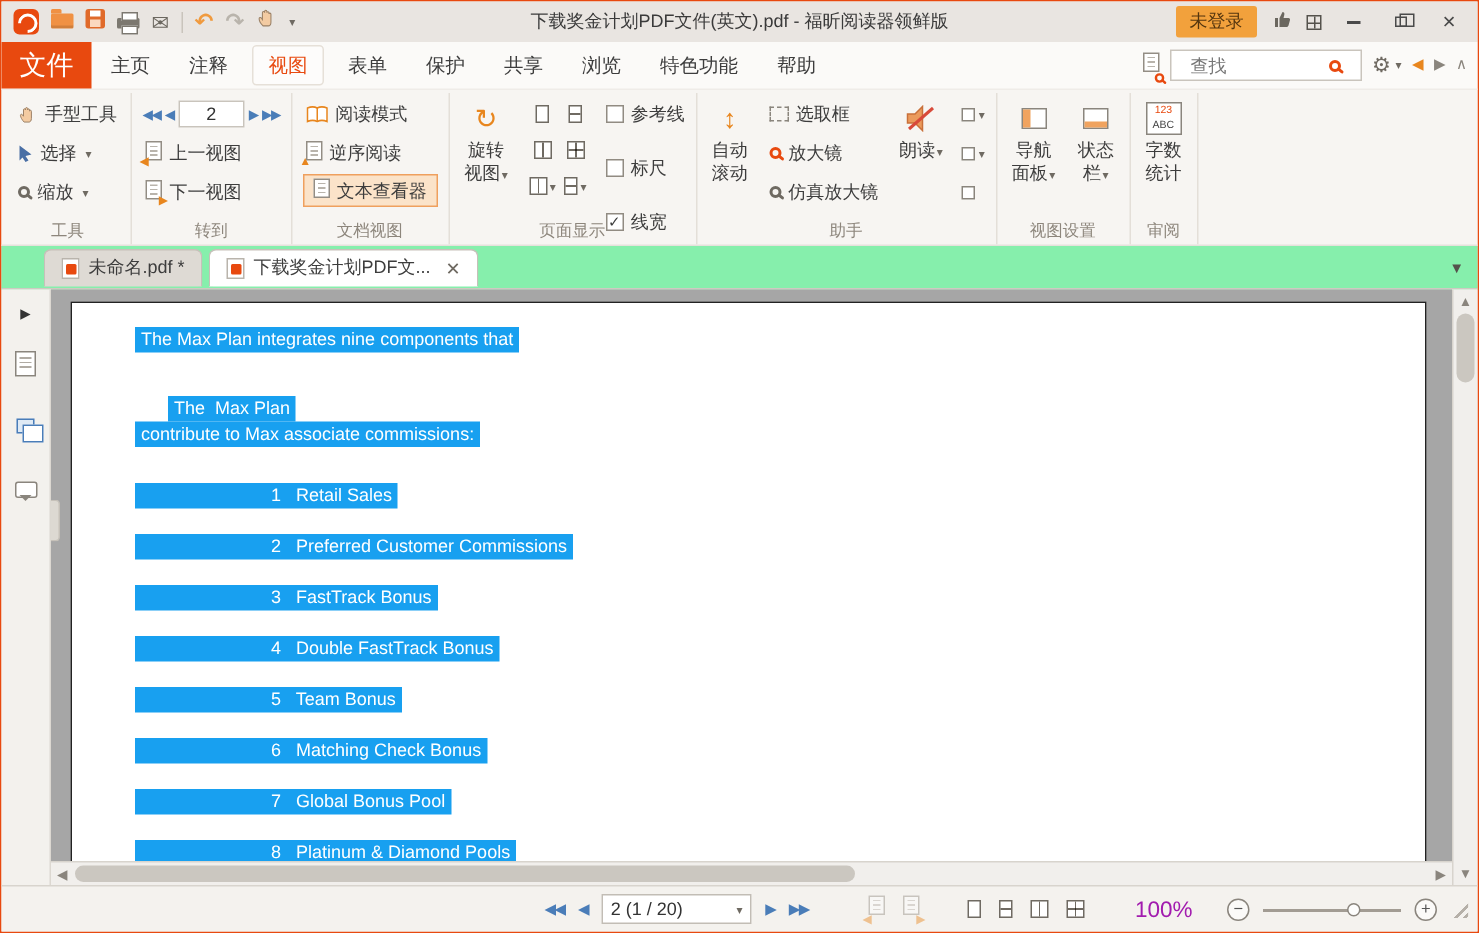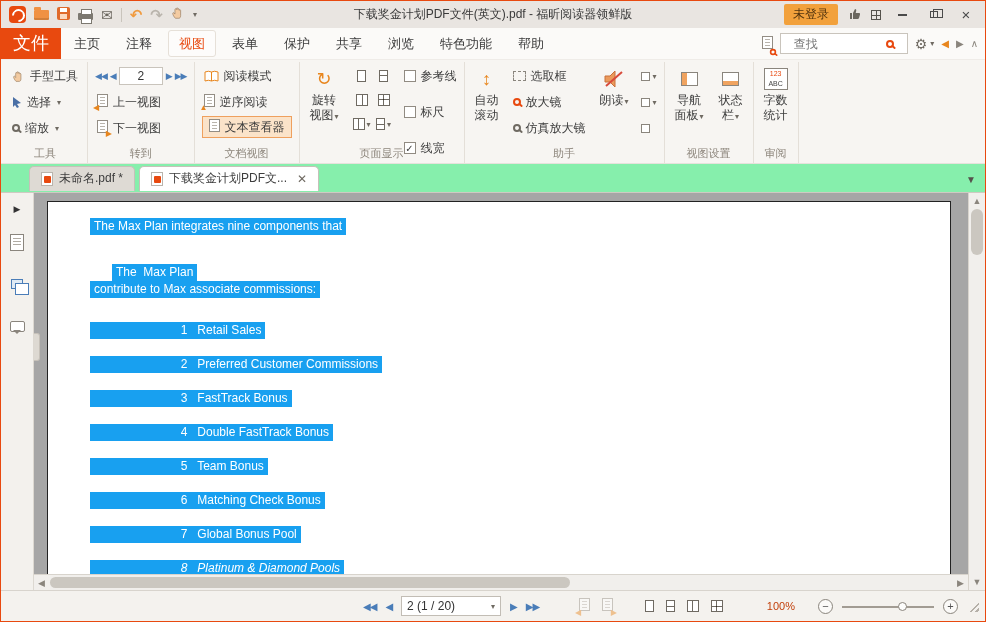--- a/index.html
+++ b/index.html
@@ -126,21 +126,21 @@
 .vs-thumb{position:absolute;top:16px;left:2px;right:2px;height:46px;background:#cbc7c0;border-radius:6px}
 
 
 .statusbarrow{flex:0 0 31px;background:#f4f2ee;border-top:1px solid #d8d4cd;position:relative}
 .sb-nav{position:absolute;left:362px;top:0;bottom:0;display:flex;align-items:center;gap:9px}
 .sb-ar{color:#4a7db8;font-size:10px;letter-spacing:-1px}
 .sb-combo{width:100px;height:20px;border:1px solid #c2bdb5;background:#fff;display:flex;align-items:center;justify-content:space-between;font-size:12px;color:#333;padding:0 5px}
 .sb-icons{position:absolute;left:578px;top:0;bottom:0;display:flex;align-items:center;gap:12px}
 .dim{opacity:.45}
 .sb-zoom{position:absolute;right:6px;top:0;bottom:0;display:flex;align-items:center;gap:9px}
-.zoom-label{font-size:11px;color:#c2410c;margin-right:14px}
+.zoom-label{font-size:15px;color:#a21caf;margin-right:14px}
 .zbtn{width:15px;height:15px;border:1px solid #8a857d;border-radius:50%;font-size:11px;line-height:12px;text-align:center;color:#555;background:#fbfaf8}
 .ztrack{position:relative;width:92px;height:15px}
 .ztrack::before{content:'';position:absolute;left:0;right:0;top:7px;height:2px;background:#a29c93}
 .zhandle{position:absolute;left:56px;top:3px;width:9px;height:9px;background:#fdfdfc;border:1px solid #8a857d;border-radius:50%}
 .grip{width:12px;height:12px;background:repeating-linear-gradient(135deg,transparent 0 2px,#b5b0a8 2px 4px);clip-path:polygon(100% 0,100% 100%,0 100%)}
 </style>
 </head>
 <body>
 
 <div class="app">
@@ -428,21 +428,21 @@
             <div style="margin-top: 16px;"><span class="hl" style="margin-left: 0px;">The Max Plan integrates nine components that</span></div>
             <div style="margin-top: 29px;"><span class="hl" style="margin-left: 22px;">The  Max Plan</span></div>
             <div style="margin-top: 0px;"><span class="hl" style="margin-left: 0px;">contribute to Max associate commissions:</span></div>
             <div style="margin-top: 24px;"><span class="hl" style="margin-left: 0px;">                          1   Retail Sales</span></div>
             <div style="margin-top: 17px;"><span class="hl" style="margin-left: 0px;">                          2   Preferred Customer Commissions</span></div>
             <div style="margin-top: 17px;"><span class="hl" style="margin-left: 0px;">                          3   FastTrack Bonus</span></div>
             <div style="margin-top: 17px;"><span class="hl" style="margin-left: 0px;">                          4   Double FastTrack Bonus</span></div>
             <div style="margin-top: 17px;"><span class="hl" style="margin-left: 0px;">                          5   Team Bonus</span></div>
             <div style="margin-top: 17px;"><span class="hl" style="margin-left: 0px;">                          6   Matching Check Bonus</span></div>
             <div style="margin-top: 17px;"><span class="hl" style="margin-left: 0px;">                          7   Global Bonus Pool</span></div>
-            <div style="margin-top: 17px;"><span class="hl" style="margin-left: 0px; font-style: italic;">                          8   Platinum &amp; Diamond Pools</span></div>
+            <div style="margin-top: 17px;"><span class="hl" style="margin-left: 0px;">                          8   Platinum &amp; Diamond Pools</span></div>
           </div>
       </div>
       <div class="hscroll">
         <span class="hs-ar" style="left:4px">◀</span>
         <div class="hs-thumb"></div>
         <span class="hs-ar" style="right:4px">▶</span>
       </div>
     </div>
 
     <div class="vscroll">

